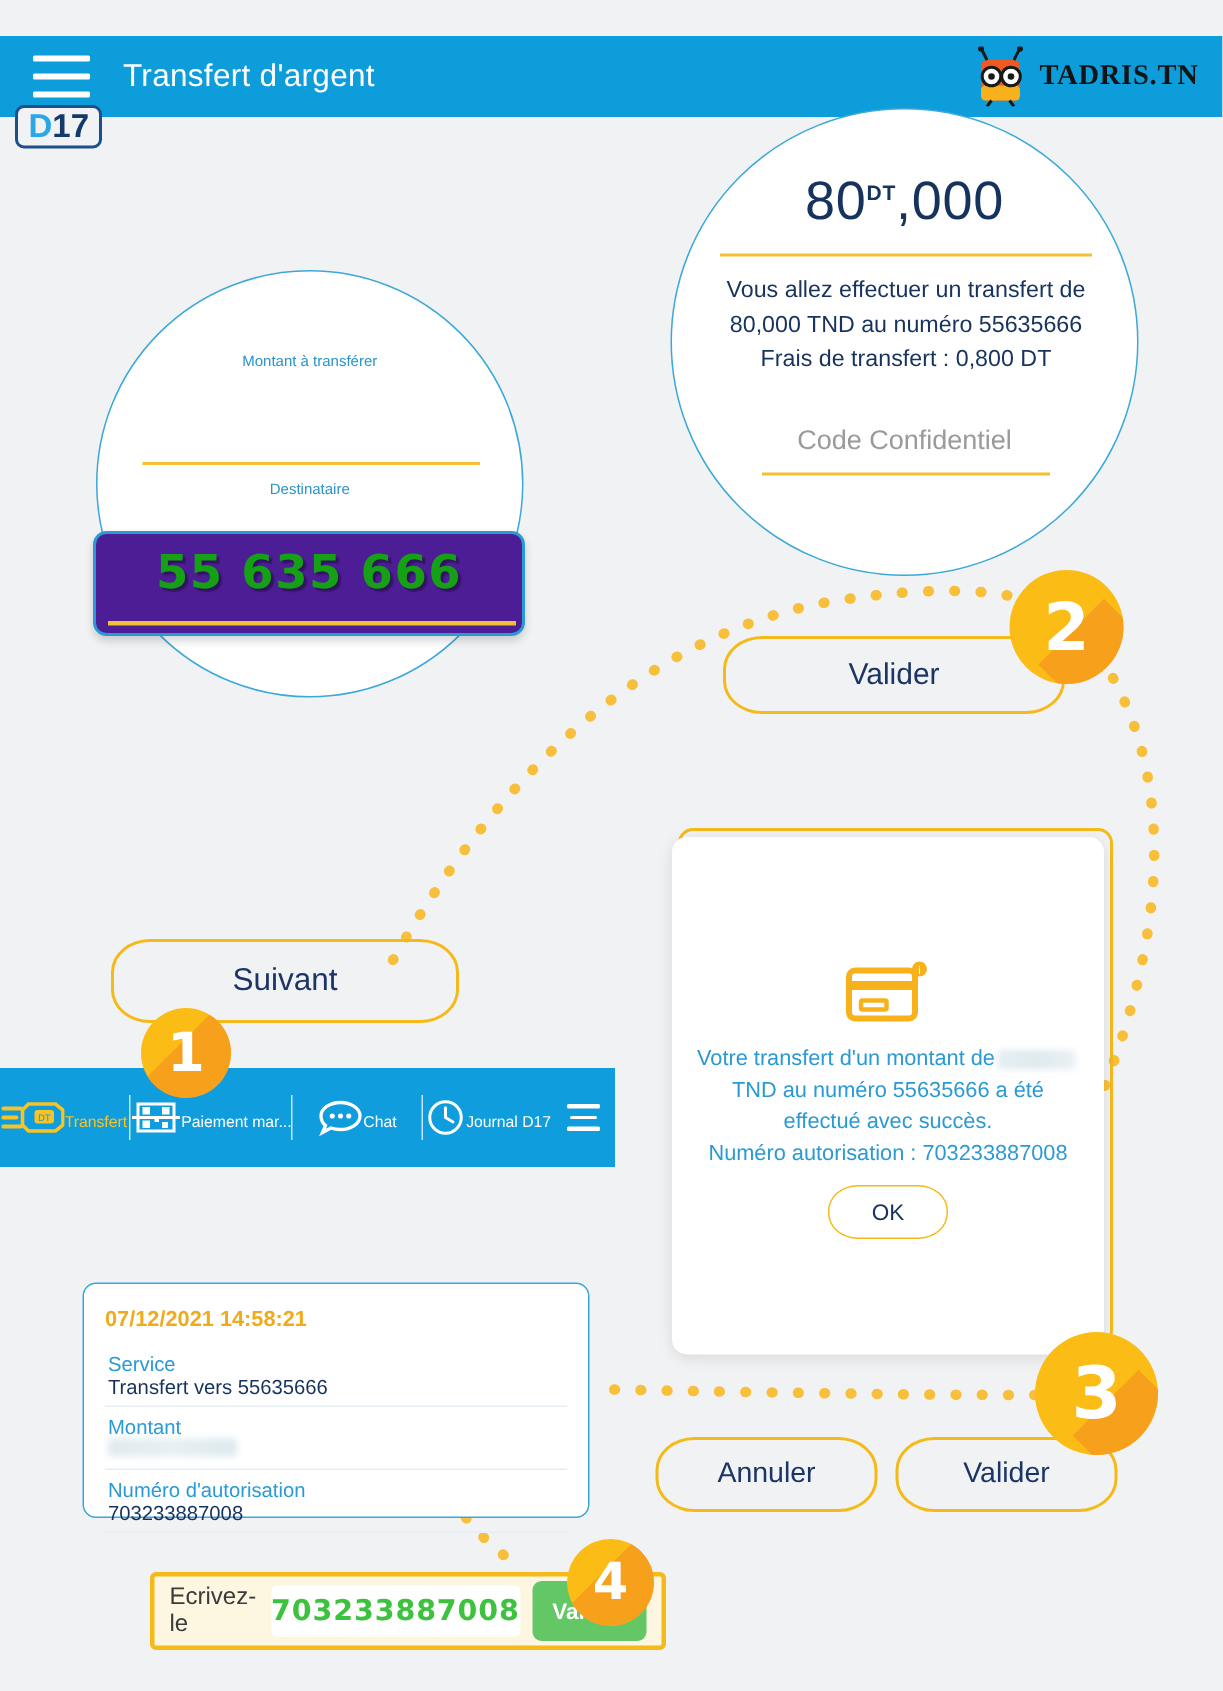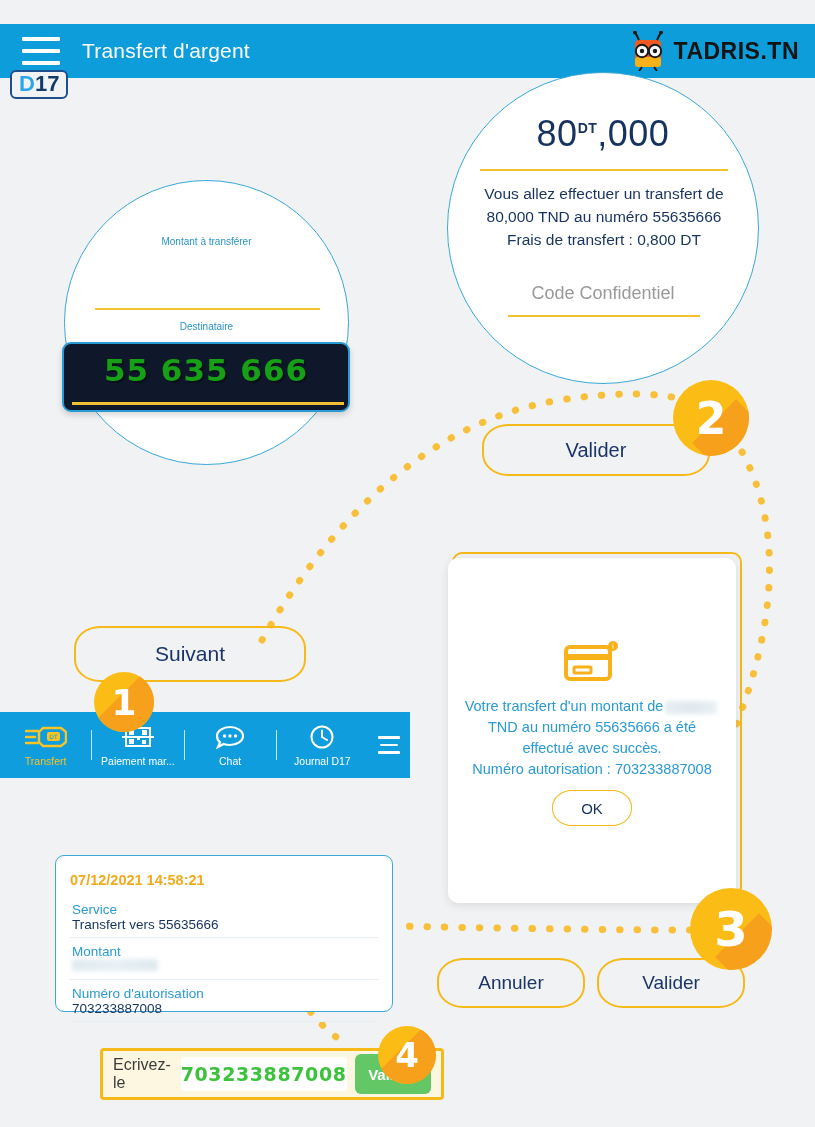--- a/index.html
+++ b/index.html
@@ -15,22 +15,22 @@
   .header {
     position: absolute; left: 0; top: 0; width: 815px; height: 54px;
     background: #0d9ddb; display: flex; align-items: center; margin-top: 24px;
   }
   .burger { margin-left: 22px; width: 38px; height: 28px; display: flex;
             flex-direction: column; justify-content: space-between; cursor: pointer; }
   .burger span { display: block; height: 4px; background: #ffffff; border-radius: 1px; }
   .header-title { margin-left: 22px; color: #ffffff; font-size: 21px; letter-spacing: .2px; }
 
   .logo-wrap { position: absolute; right: 16px; top: 6px; display: flex; align-items: center; height: 42px; }
-  .logo-text { color: #141414; font-size: 23px; font-weight: bold; letter-spacing: .5px;
-               font-family: Liberation Sans, sans-serif; margin-left: 4px; }
+  .logo-text { color: #141414; font-size: 19px; font-weight: bold; letter-spacing: .5px;
+               font-family: Liberation Serif, serif; margin-left: 4px; }
 
   
   .d17 {
     position: absolute; left: 10px; top: 70px;
     border: 2px solid #1d4f8c; border-radius: 6px;
     padding: 1px 7px 2px 7px; background: #f1f2f4;
     font-family: Liberation Sans, sans-serif; font-weight: bold; font-size: 22px; line-height: 1;
   }
   .d17 .d { color: #2aa7e8; }
   .d17 .n { color: #123a6b; }
@@ -58,22 +58,22 @@
   #msg-right {
     position: absolute; top: 110px; left: 14px; width: 284px; text-align: center;
     color: #17335e; font-size: 15.5px; line-height: 1.48;
   }
   #code-conf { position: absolute; top: 210px; width: 100%; text-align: center;
                color: #9a9a9a; font-size: 18px; }
   #line-code { position: absolute; left: 60px; top: 242px; width: 192px; height: 2px; background: #f2c033; }
 
   
   .dest-box {
-    position: absolute; left: 62px; top: 342px; width: 288px; height: 70px;
-    background: #0f172a; border: 2.5px solid #2a9ad4; border-radius: 9px;
+    position: absolute; left: 62px; top: 354px; width: 288px; height: 70px;
+    background: #4c1d95; border: 2.5px solid #2a9ad4; border-radius: 9px;
     box-shadow: 0 3px 6px rgba(0,0,0,.16);
   }
   .dest-num {
     position: absolute; left: 0; top: 8px; width: 100%; text-align: center;
     color: #15a015; font-size: 31px; font-weight: bold; letter-spacing: 1px;
     font-family: "DejaVu Sans", sans-serif;
     text-shadow: 2px 2px 1px rgba(0,0,0,.35);
   }
   .dest-underline { position: absolute; left: 8px; bottom: 5px; width: 272px; height: 3px; background: #f2c033; }
 
@@ -141,21 +141,21 @@
     content: ""; display: inline-block; width: 86px; height: 12px;
     background: linear-gradient(90deg,#dfeaf0,#e7f0f4,#dde9ef);
     filter: blur(2.4px); border-radius: 2px;
   }
 
   
   #bottom-nav {
     position: absolute; left: 0; top: 712px; width: 410px; height: 66px;
     background: #109ddd; display: flex; align-items: center;
   }
-  .nav-item { position: relative; flex: 1; display: flex; flex-direction: column;
+  .nav-item { position: relative; flex: 1; display: flex; flex-direction: row;
               align-items: center; justify-content: center; cursor: pointer; }
   .nav-label { font-size: 10.5px; color: #ffffff; margin-top: 5px; white-space: nowrap; }
   .nav-item.active .nav-label { color: #f7c325; }
   .nav-sep { width: 1px; height: 30px; background: rgba(255,255,255,.75); }
   #nav-menu { width: 42px; display: flex; flex-direction: column; justify-content: center;
               align-items: center; gap: 5px; cursor: pointer; }
   #nav-menu i { display: block; height: 2.5px; background: #ffffff; border-radius: 1px; }
   #nav-menu i:nth-child(1) { width: 22px; }
   #nav-menu i:nth-child(2) { width: 18px; }
   #nav-menu i:nth-child(3) { width: 22px; }

